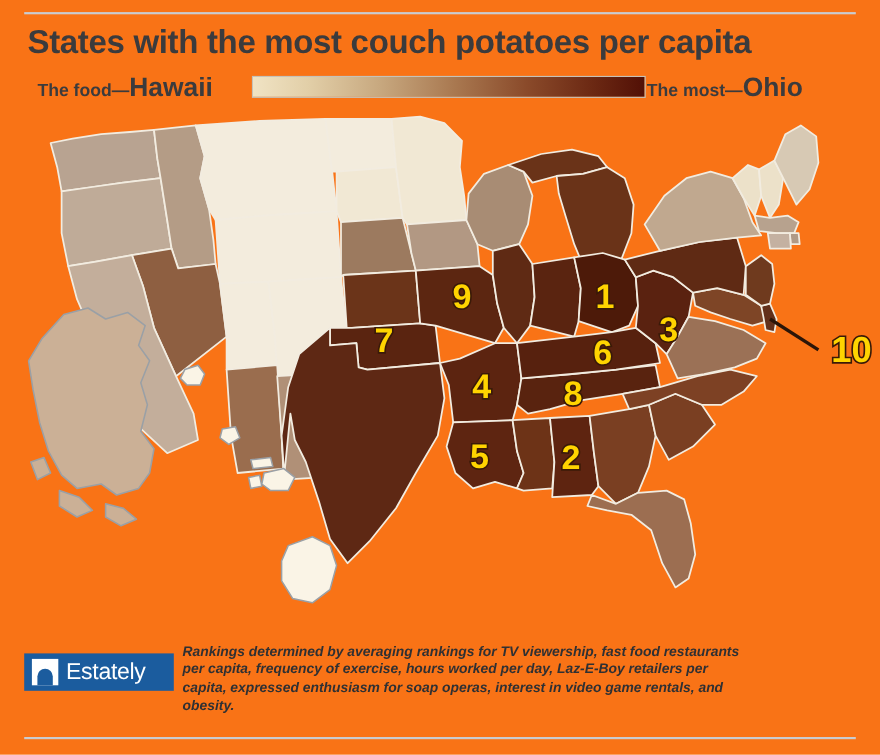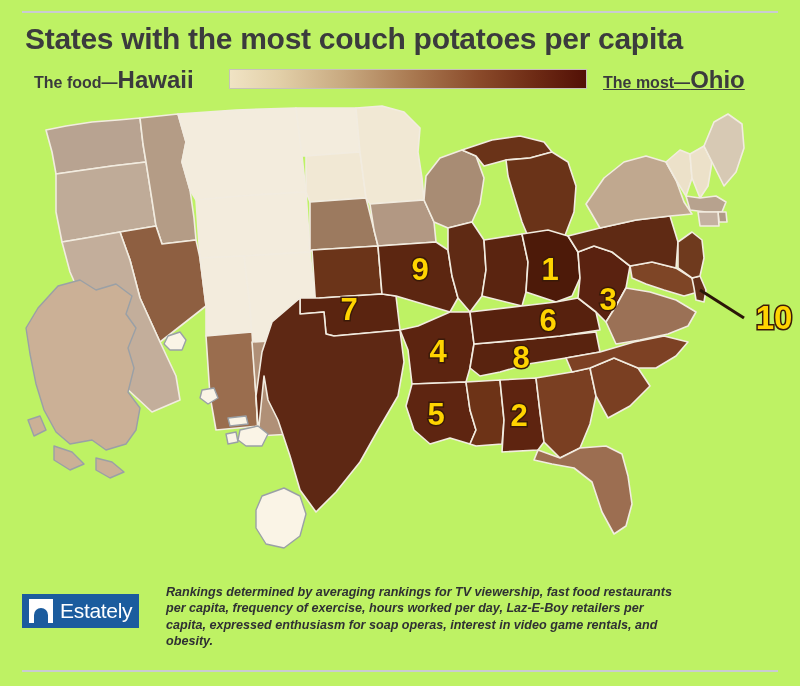--- a/index.html
+++ b/index.html
@@ -8,21 +8,21 @@
     background: #ffffff;
   }
   body {
     width: 800px; height: 686px;
     font-family: "Liberation Sans", sans-serif;
     overflow: hidden;
     position: relative;
   }
   #infographic {
     width: 800px; height: 686px;
-    background: #bef264;
+    background: #f97316;
     position: relative;
   }
   .rule-top {
     position: absolute;
     left: 22px; top: 11px; width: 756px; height: 2px;
     background: #c9ccd1;
   }
   .rule-bottom {
     position: absolute;
     left: 22px; bottom: 14px; width: 756px; height: 2px;
@@ -45,21 +45,21 @@
   }
   .legend-label {
     position: absolute;
     top: 2px;
     color: #3b3b3d;
     white-space: nowrap;
   }
   .legend-label .small { font-size: 16px; font-weight: bold; }
   .legend-label .big   { font-size: 24px; font-weight: bold; }
   #legend-left  { left: 9px; }
-  #legend-right { left: 578px; text-decoration: underline; }
+  #legend-right { left: 563px; }
   #legend-bar {
     position: absolute;
     left: 204px; top: 5px;
     width: 358px; height: 20px;
     border: 1px solid #c6c2b8;
     background: linear-gradient(to right,
         #f0e3c4 0%,
         #e2cfa8 14%,
         #c8a980 32%,
         #a8774f 52%,
@@ -93,21 +93,21 @@
   .rank-num.ext { font-size: 33px; }
   .leader { stroke: #2b1508; stroke-width: 3; fill: none; }
   
   #footer {
     position: absolute;
     left: 0; bottom: 24px; width: 800px; height: 80px;
   }
   #logo {
     position: absolute;
     left: 22px; top: 12px;
-    width: 117px; height: 34px;
+    width: 136px; height: 34px;
     background: #1b5c9e;
     display: flex; align-items: center;
     padding-left: 7px;
   }
   #logo-mark {
     width: 24px; height: 24px;
     background: #ffffff;
     position: relative;
     flex: 0 0 auto;
   }

